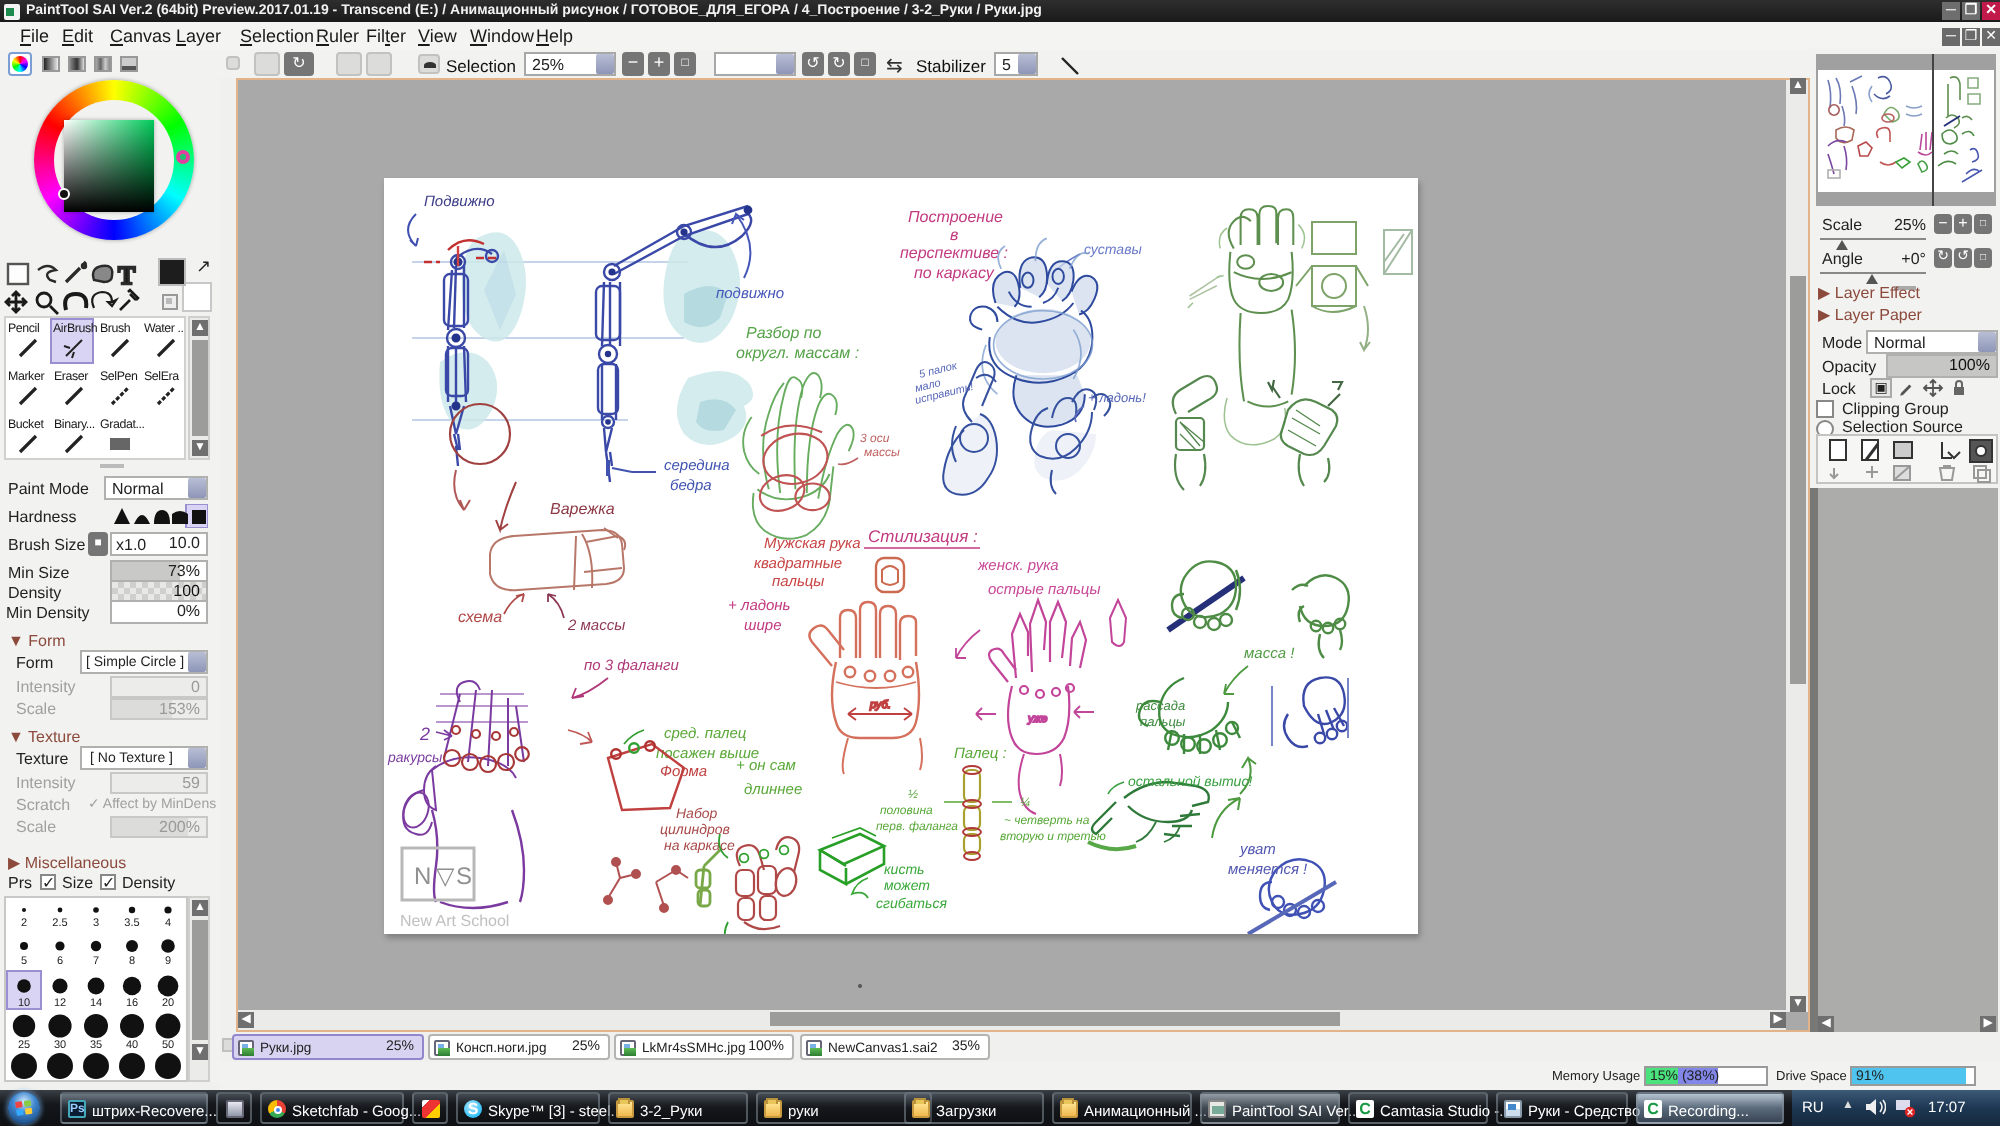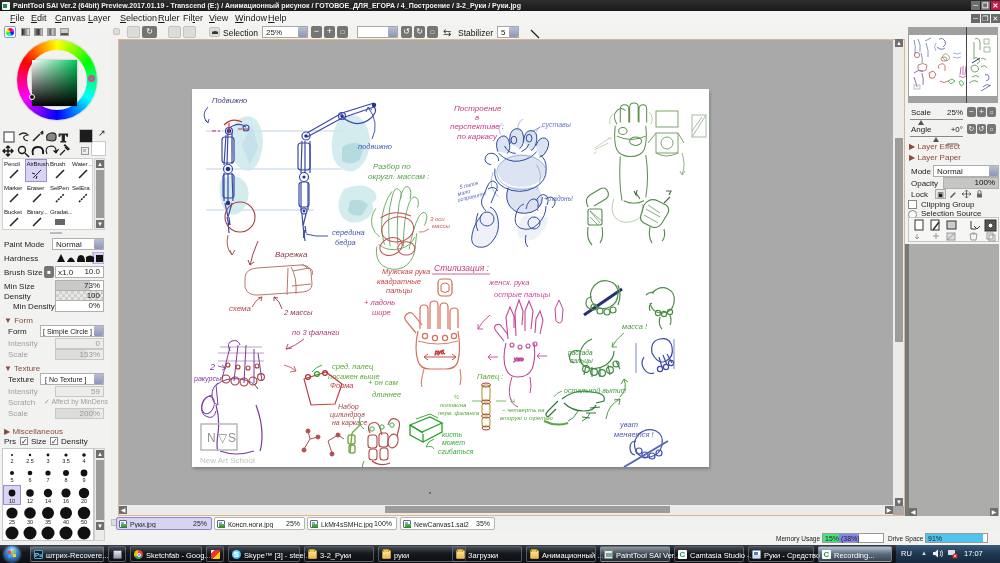--- a/index.html
+++ b/index.html
@@ -227,21 +227,21 @@
     <div class="inbox" style="left:55px;top:255px;width:49px;height:12px;">
         <div style="position:absolute;left:0;top:0;width:34px;height:10px;background:#c9c9c7;"></div>
         <span class="val">73%</span>
       </div>
 
     <span class="lbl" style="left:4px;top:267px;">Density</span>
     <div class="inbox" style="left:55px;top:265px;width:49px;height:12px;">
         <div style="position:absolute;left:0;top:0;width:47px;height:10px;background:conic-gradient(#cfcfcd 25%,#e8e8e6 25% 50%,#cfcfcd 50% 75%,#e8e8e6 75%) 0 0/6px 6px;"></div>
         <span class="val" style="color:#111;">100</span>
       </div>
-    <span class="lbl" style="left:13px;top:277px;">Min Density</span>
+    <span class="lbl" style="left:3px;top:277px;">Min Density</span>
     <div class="inbox" style="left:55px;top:275px;width:49px;height:12px;">
         <span class="val">0%</span>
       </div>
 
     <span class="redhead" style="left:4px;top:291px;">▼ Form</span>
     <span class="lbl" style="left:8px;top:302px;">Form</span>
     <div class="inbox" style="left:40px;top:300px;width:64px;height:12px;">
         <span style="position:absolute;left:2px;top:1.5px;font-size:7px;">[ Simple Circle ]</span>
         <span class="tdrop"></span>
       </div>

